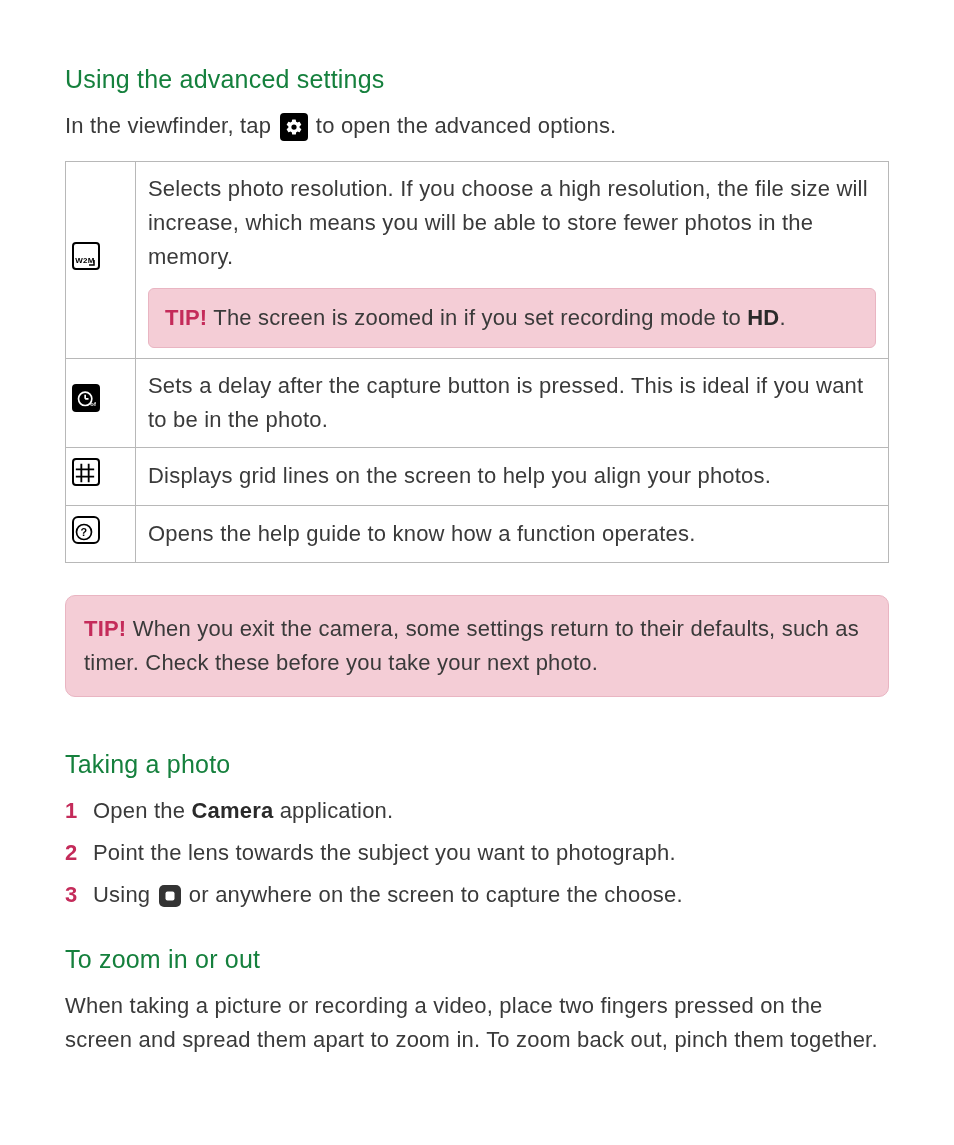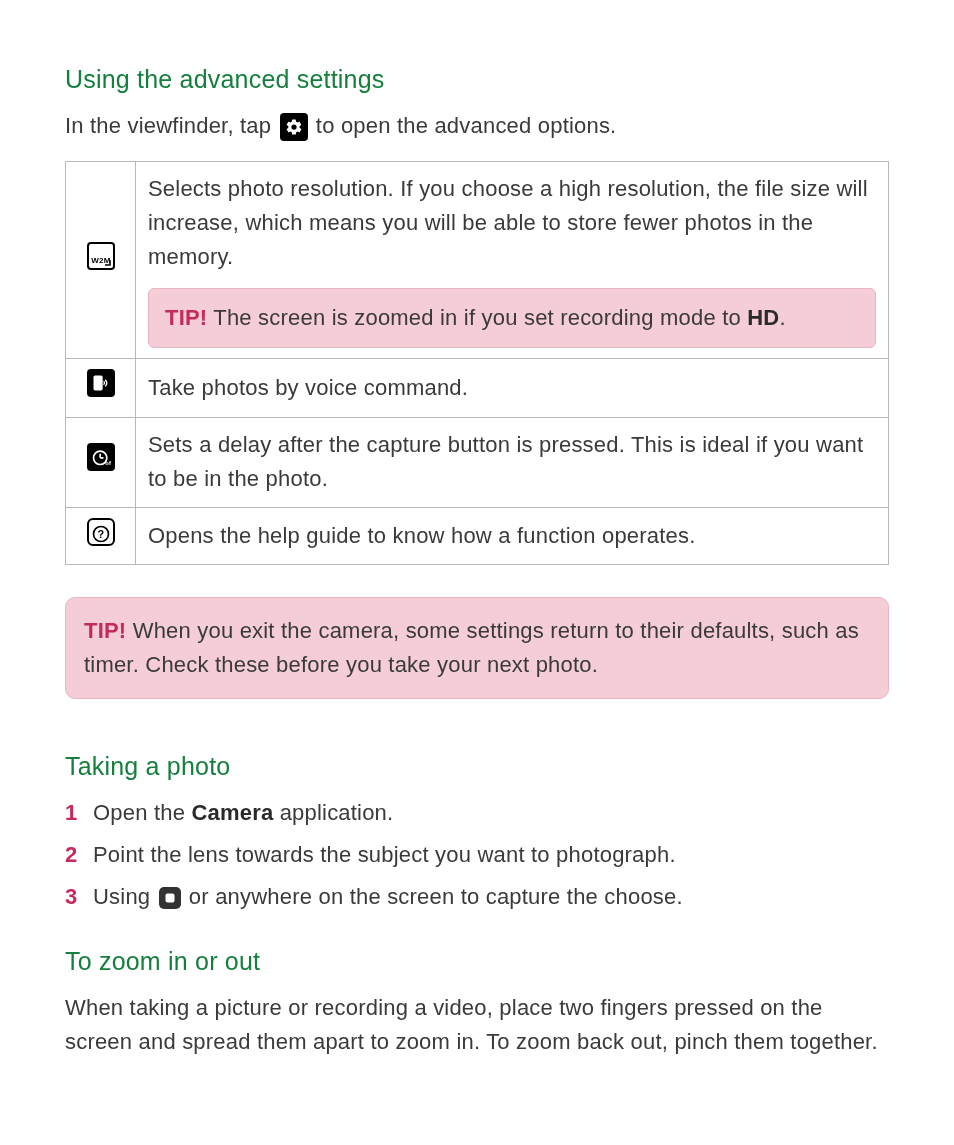--- a/index.html
+++ b/index.html
@@ -32,21 +32,20 @@
     border-collapse: collapse;
     margin-bottom: 32px;
   }
   .settings-table td {
     border: 1px solid #b8b8b8;
     padding: 10px 12px;
     vertical-align: middle;
   }
   .settings-table td.icon-cell {
     width: 70px;
-    text-align: center;
     vertical-align: middle;
     padding: 10px 6px;
   }
   .tip-box {
     background: #f4cdd6;
     border: 1px solid #e9b5c2;
     border-radius: 6px;
     padding: 12px 16px;
     margin-top: 14px;
   }
@@ -136,38 +135,37 @@
       <div>Selects photo resolution. If you choose a high resolution, the file size will increase, which means you will be able to store fewer photos in the memory.</div>
       <div class="tip-box">
         <span class="tip-label">TIP!</span><span> The screen is zoomed in if you set recording mode to </span><span class="bold">HD</span><span>.</span>
       </div>
     </td>
   </tr>
   <tr>
     <td class="icon-cell">
       <span class="ic-box">
         <svg width="20" height="20" viewBox="0 0 24 24">
-              <rect x="3" y="3" width="11" height="18" rx="2" fill="#fff"></rect>
-              <path d="M17 8 Q21 12 17 16 M15 10 Q17.5 12 15 14" stroke="#fff" stroke-width="1.6" fill="none"></path>
-            </svg>
-      </span>
-    </td>
-    <td>Take photos by voice command.</td>
-  </tr>
-  <tr>
-    <td class="icon-cell">
-      <span class="ic-box">
-        <svg width="20" height="20" viewBox="0 0 24 24">
               <circle cx="11" cy="13" r="8" fill="none" stroke="#fff" stroke-width="2"></circle>
               <path d="M11 13 L11 8 M11 13 L15 13" stroke="#fff" stroke-width="2"></path>
               <text x="17" y="22" font-size="7" fill="#fff" font-weight="700">off</text>
             </svg>
       </span>
     </td>
     <td>Sets a delay after the capture button is pressed. This is ideal if you want to be in the photo.</td>
+  </tr>
+  <tr>
+    <td class="icon-cell">
+      <span class="ic-outline">
+        <svg width="22" height="22" viewBox="0 0 24 24">
+              <path d="M8 2 V22 M16 2 V22 M2 8 H22 M2 16 H22" stroke="#000" stroke-width="2"></path>
+            </svg>
+      </span>
+    </td>
+    <td>Displays grid lines on the screen to help you align your photos.</td>
   </tr>
   <tr>
     <td class="icon-cell">
       <span class="ic-outline" style="border-radius:6px;">
         <svg width="20" height="20" viewBox="0 0 24 24">
               <circle cx="12" cy="12" r="9" fill="none" stroke="#000" stroke-width="2"></circle>
               <text x="12" y="17" text-anchor="middle" font-size="13" font-weight="700" fill="#000">?</text>
             </svg>
       </span>
     </td>

